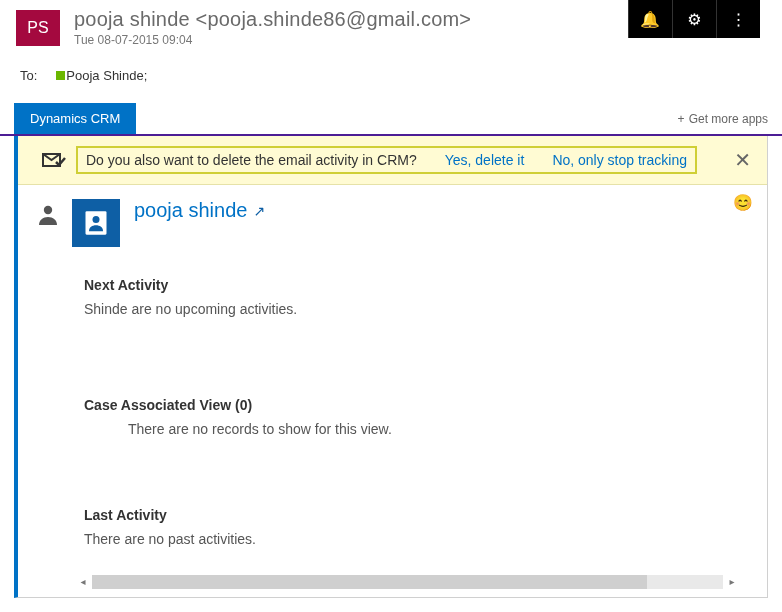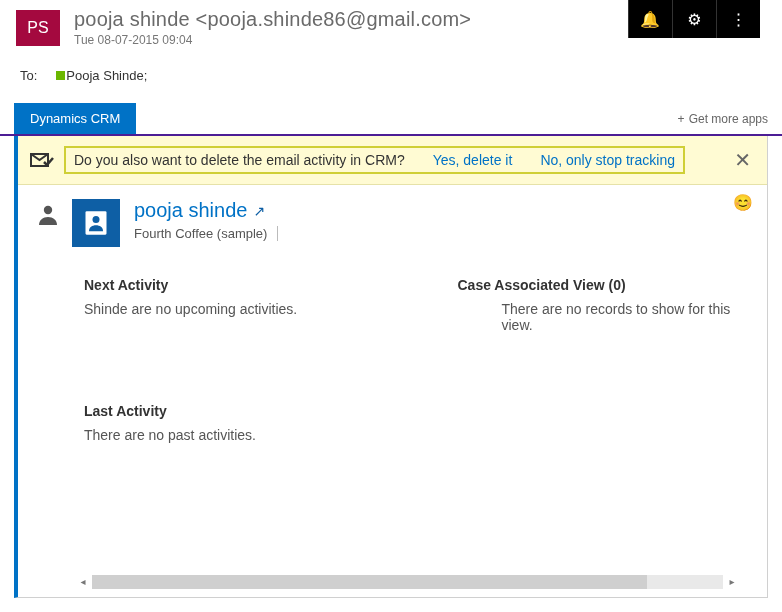--- a/index.html
+++ b/index.html
@@ -119,21 +119,21 @@
     border-bottom: 1px solid #d0d0d0;
     height: 462px;
     position: relative;
     background: #fff;
   }
   .notif {
     background: #fffbd3;
     border-bottom: 1px solid #e6e2a8;
     display: flex;
     align-items: center;
-    padding: 10px 10px 10px 12px;
+    padding: 10px 10px 10px 24px;
     gap: 10px;
   }
   .notif-check {
     width: 24px; height: 20px;
     position: relative;
   }
   .notif-check svg { width: 26px; height: 22px; }
   .notif-box {
     border: 2px solid #cfcf36;
     padding: 4px 8px;
@@ -188,20 +188,21 @@
     position: absolute;
     right: 14px; top: 8px;
     font-size: 16px;
     cursor: pointer;
   }
   .section-grid {
     display: flex;
     margin-top: 30px;
     padding-left: 48px;
     gap: 80px;
+    flex-direction: column;
   }
   .col { flex: 1; }
   .sec-title { font-weight: 600; color: #333; margin-bottom: 8px; }
   .sec-body { color: #555; }
   .col2 .sec-body { max-width: 280px; margin-left: 44px; }
   .last-act {
     margin-top: 70px;
     padding-left: 48px;
   }
   
@@ -304,21 +305,20 @@
             <rect x="3" y="2" width="18" height="20" rx="1" fill="#fff"></rect>
             <circle cx="12" cy="9" r="3" fill="#0e5fa5"></circle>
             <path d="M6 19 c0-3.2 2.7-5 6-5 s6 1.8 6 5 z" fill="#0e5fa5"></path>
           </svg>
       </div>
       <div class="person-meta">
         <div class="name">
           <span>pooja shinde</span>
           <span class="popout">↗</span>
         </div>
-        <span class="company">Fourth Coffee (sample)</span>
       </div>
     </div>
 
     <div class="section-grid">
       <div class="col">
         <div class="sec-title">Next Activity</div>
         <div class="sec-body">Shinde are no upcoming activities.</div>
       </div>
       <div class="col col2">
         <div class="sec-title">Case Associated View (0)</div>

